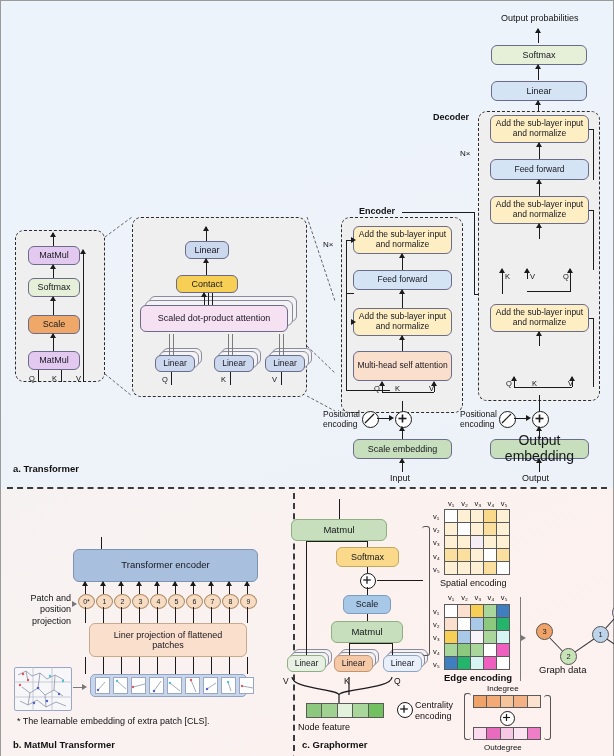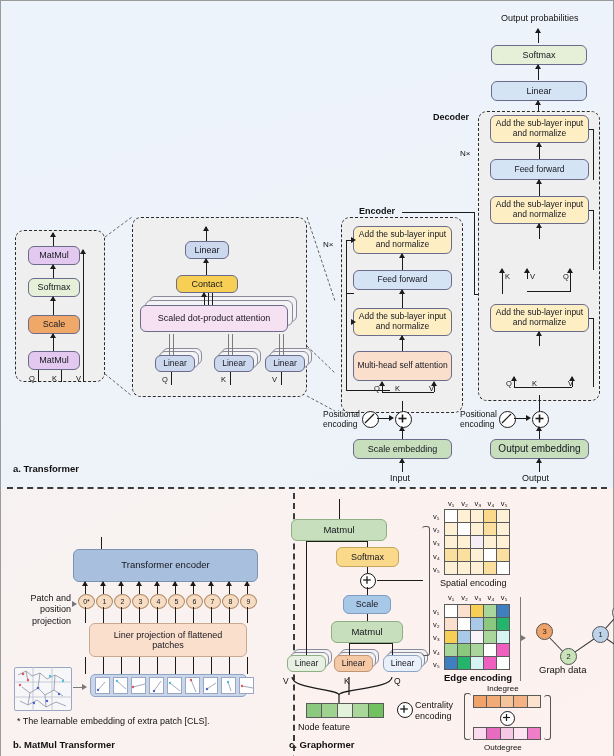--- a/index.html
+++ b/index.html
@@ -278,21 +278,21 @@
   </svg>
   <div class="circ" style="left:531px;top:410px;width:15px;height:15px;"></div>
   <svg style="left:531px;top:410px;width:16px;height:16px;">
     <line x1="3.5" y1="7.5" x2="11.5" y2="7.5" stroke="#1b1b1b" stroke-width="1.6"></line>
     <line x1="7.5" y1="3.5" x2="7.5" y2="11.5" stroke="#1b1b1b" stroke-width="1.6"></line>
   </svg>
   <div class="ln h" style="left:513px;top:417px;width:14px;"></div>
   <div class="arrowrt" style="left:525px;top:414px;"></div>
   <div class="lbl" style="left:459px;top:408px;font-size:8.5px;width:42px;white-space:normal;line-height:1.2;">Positional encoding</div>
 
-  <div class="box" style="left:489px;top:438px;width:99px;height:20px;background:#c7dfbc;font-size:10px;">Output embedding</div>
+  <div class="box" style="left:489px;top:438px;width:99px;height:20px;background:#c7dfbc;font-size:14px;">Output embedding</div>
   <div class="ln v" style="left:538px;top:426px;height:12px;"></div>
   <div class="arrowup" style="left:535px;top:425px;"></div>
   <div class="ln v" style="left:538px;top:458px;height:13px;"></div>
   <div class="arrowup" style="left:535px;top:457px;"></div>
   <div class="lbl" style="left:521px;top:472px;font-size:9px;">Output</div>
 
   <div class="caption" style="left:12px;top:462px;">a. Transformer</div>
 
   <div class="ln v" style="left:100px;top:536px;height:22px;"></div>
 
@@ -636,15 +636,15 @@
       <div class="edge" style="left: 41.5px; top: 56.5px; width: 34.6554px; transform: rotate(-133.831deg);"></div>
       <div class="edge" style="left: 73.5px; top: 34.5px; width: 32.45px; transform: rotate(33.6901deg);"></div>
       <div class="edge" style="left: 73.5px; top: 34.5px; width: 29.7321px; transform: rotate(-47.7263deg);"></div>
       <div class="node" style="left: 66px; top: 27px; background: rgb(189, 211, 234);">1</div>
       <div class="node" style="left: 34px; top: 49px; background: rgb(200, 227, 184);">2</div>
       <div class="node" style="left: 10px; top: 24px; background: rgb(240, 163, 104);">3</div>
       <div class="node" style="left: 86px; top: 5px; background: rgb(221, 214, 238);">5</div>
     </div>
   <div class="lbl" style="left:538px;top:663px;font-size:9.5px;">Graph data</div>
 
-  <div class="caption" style="left:288px;top:738px;">c. Graphormer</div>
+  <div class="caption" style="left:301px;top:738px;">c. Graphormer</div>
 
 </div>
 
 </body></html>

